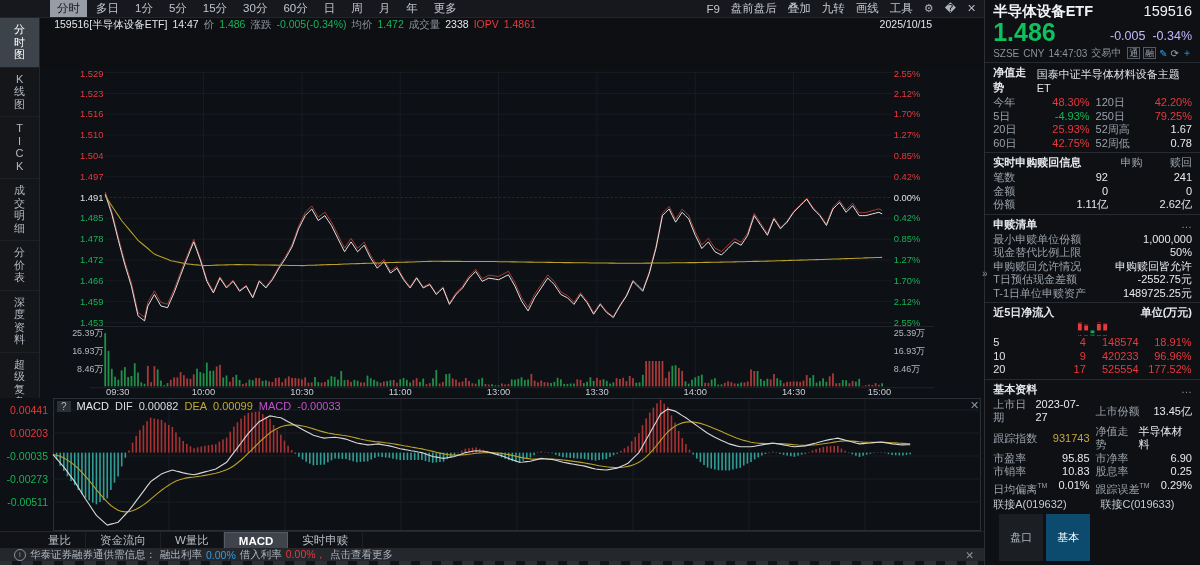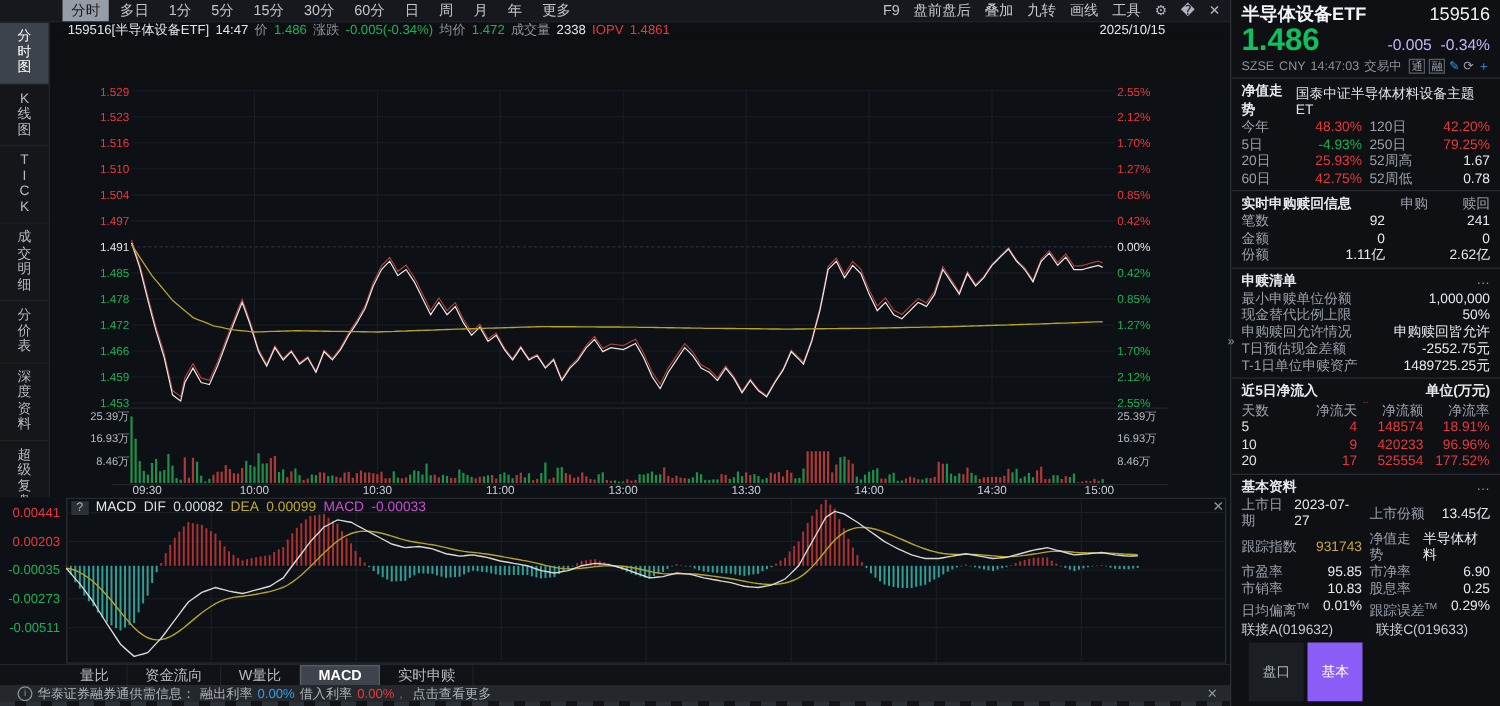--- a/index.html
+++ b/index.html
@@ -42,21 +42,21 @@
   #macd-svg{width:985px;height:133px;}
   .macd-header{position:absolute;top:2px;left:57px;display:flex;align-items:center;gap:6px;font-size:11px;}
   .macd-help{background:#2b3037;color:#aeb4bd;padding:0 4px;font-size:10px;cursor:pointer;}
   .mh-name{color:#e6e9ee;}
   .mh-white{color:#d8dbe0;}
   .mh-yellow{color:#c3ab2f;}
   .mh-mag{color:#c84fd0;}
   .macd-close{position:absolute;top:1px;right:5px;color:#8d939c;font-size:11px;cursor:pointer;}
 
   
-  .ind-tabs{height:17px;background:#101215;border-top:1px solid #22262c;display:flex;align-items:stretch;font-size:11.5px;padding-left:50px;}
+  .ind-tabs{height:17px;background:#101215;border-top:1px solid #22262c;display:flex;align-items:stretch;font-size:11.5px;padding-left:34px;}
   .itab{display:flex;align-items:center;padding:0 14px;color:#b8bec6;border-right:1px solid #1d2127;cursor:pointer;}
   .itab.active{background:#3f444c;color:#ffffff;font-weight:bold;border:1px solid #565c66;border-bottom:none;}
   .status-bar{height:13px;background:#24272c;display:flex;align-items:center;gap:4px;font-size:10.5px;color:#aeb4bd;padding:0 10px 0 14px;}
   .sb-icon{display:inline-block;width:10px;height:10px;border:1px solid #8d939c;border-radius:50%;font-size:8px;line-height:10px;text-align:center;color:#8d939c;}
   .sb-blue{color:#2e9fe6;}
   .sb-red{color:#e8393d;}
   .sb-close{margin-left:auto;color:#8d939c;cursor:pointer;}
   .bottom-strip{height:4px;background:#121418;
     background-image:repeating-linear-gradient(90deg,#2b2f36 0 12px,transparent 12px 21px);}
 
@@ -92,21 +92,21 @@
 
   #nf-svg{width:215px;height:104px;}
   .ft-row{display:flex;padding:0 8px;line-height:13.5px;}
   .ft-c0{width:20%;text-align:left;}
   .ft-c{width:26.6%;text-align:right;}
   .ft-head{color:#9aa1ab;}
   .link-row{display:flex;padding:1px 8px;color:#c6ccd4;line-height:14px;}
   .link-row span:last-child{margin-left:34px;}
   .p-tabs{margin-top:auto;display:flex;gap:3px;padding:2px 8px 4px 14px;}
   .p-tab{padding:16px 11px;background:#1b1e23;color:#aeb4bd;cursor:pointer;}
-  .p-tab.active{background:#8b5cf6;color:#ffffff;}
+  .p-tab.active{background:#0c4a6e;color:#ffffff;}
   .collapse{position:absolute;left:982px;top:268px;color:#8d939c;font-size:10px;z-index:6;cursor:pointer;}
 </style>
 </head>
 <body>
 
 <div class="app">
   <div class="left-group">
 
     <div class="toolbar">
       <div class="period-tabs" id="period-tabs">
@@ -947,26 +947,20 @@
         <text x="107.5" y="100" text-anchor="middle" font-size="10.5" fill="#b4bac2">10-10</text>
         <rect x="137.5" y="20.637" width="26" height="43.363" fill="#e8393d"></rect>
         <text x="150.5" y="16.637" text-anchor="middle" font-size="10.5" fill="#e8393d">43363</text>
         <text x="150.5" y="100" text-anchor="middle" font-size="10.5" fill="#b4bac2">10-13</text>
         <rect x="180.5" y="21.503" width="26" height="42.497" fill="#e8393d"></rect>
         <text x="193.5" y="17.503" text-anchor="middle" font-size="10.5" fill="#e8393d">42497</text>
         <text x="193.5" y="100" text-anchor="middle" font-size="10.5" fill="#b4bac2">10-14</text>
       </svg>
 
     <div id="ft">
-        <div class="ft-row ft-head">
-          <span class="ft-c0">天数</span>
-          <span class="ft-c">净流天</span>
-          <span class="ft-c">净流额</span>
-          <span class="ft-c">净流率</span>
-        </div>
         <div class="ft-row">
           <span class="ft-c0" style="color: rgb(223, 227, 232);">5</span>
           <span class="ft-c" style="color: rgb(232, 57, 61);">4</span>
           <span class="ft-c" style="color: rgb(232, 57, 61);">148574</span>
           <span class="ft-c" style="color: rgb(232, 57, 61);">18.91%</span>
         </div>
         <div class="ft-row">
           <span class="ft-c0" style="color: rgb(223, 227, 232);">10</span>
           <span class="ft-c" style="color: rgb(232, 57, 61);">9</span>
           <span class="ft-c" style="color: rgb(232, 57, 61);">420233</span>

